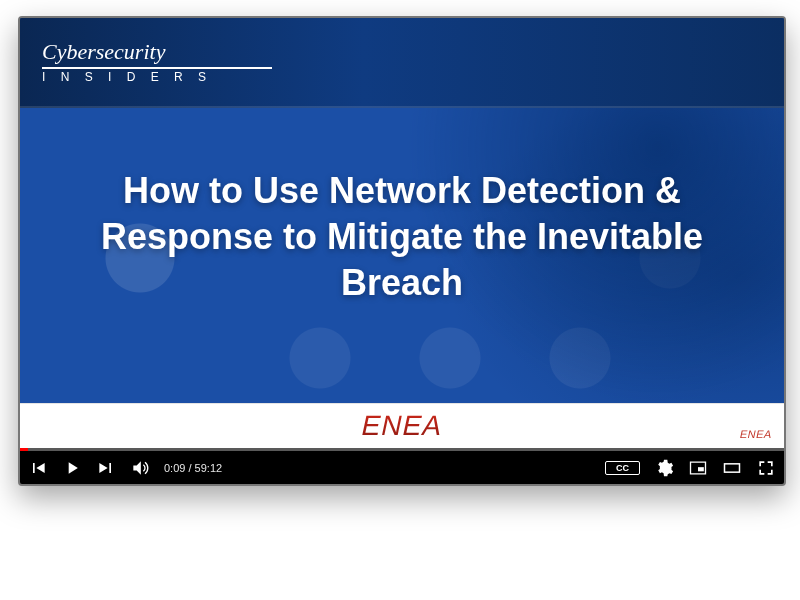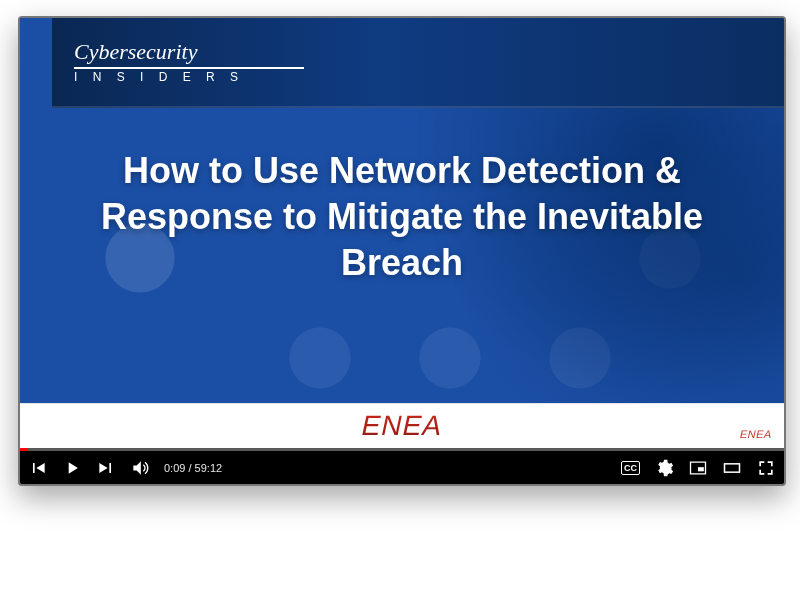--- a/index.html
+++ b/index.html
@@ -32,32 +32,32 @@
     background:
       radial-gradient(ellipse at 70% 30%, rgba(0,36,90,.55), transparent 60%),
       radial-gradient(ellipse at 90% 60%, rgba(0,36,90,.40), transparent 55%);
     pointer-events:none;
   }
   .topbar{
     position:relative;height:88px;
     background:linear-gradient(90deg,#0a2753 0%,#0f3b81 45%,#0b2e62 100%);
     border-bottom:2px solid rgba(255,255,255,.12);
     display:flex;align-items:center;justify-content:space-between;
-    padding:0 22px; z-index:2;margin-left:32px;
+    padding:0 22px; z-index:2;
   }
   .brand{color:#fff;line-height:1.05;}
   .brand .b1{font-size:22px;font-weight:400;font-family:Georgia,'Times New Roman',serif;font-style:italic;}
   .brand .b2{font-size:12px;letter-spacing:6px;font-weight:300;white-space:pre;}
   .brand .rule{width:230px;border-top:2px solid #fff;margin:4px 0 2px;}
   .webinar{color:#fff;font-size:26px;font-weight:700;letter-spacing:1px;}
 
   .title{
     position:relative;z-index:2;
     color:#fff;text-align:center;font-size:36px;font-weight:700;
-    line-height:1.28;padding:40px 26px 0;
+    line-height:1.28;padding:60px 26px 0;
     text-shadow:0 2px 6px rgba(0,0,0,.35);
   }
   .sponsor-strip{
     position:absolute;bottom:36px;left:0;right:0;height:44px;
     background:#ffffff;z-index:3;display:flex;align-items:center;justify-content:center;
     border-top:1px solid #e4e4e4;
   }
   .enea{
     font-family:Impact,'Arial Black',sans-serif;
     font-size:28px;letter-spacing:1px;
@@ -73,21 +73,21 @@
     background:rgba(0,0,0,0.05);
     -webkit-backdrop-filter:blur(2px);
   }
   .progress{position:absolute;left:0;right:0;top:0;height:3px;background:rgba(255,255,255,.35);}
   .progress .bar{height:100%;width:1%;background:#ff0000;}
   .ctl-row{position:absolute;inset:3px 8px 0;display:flex;align-items:center;gap:14px;color:#fff;font-size:12px;justify-content:center;}
   .spacer{flex:1;}
   .ibtn{width:20px;height:20px;display:inline-flex;align-items:center;justify-content:center;cursor:pointer;color:#fff;}
   .ibtn svg{width:100%;height:100%;fill:#fff;}
   .time{font-size:11px;opacity:.9;}
-  .cc{border:1.5px solid #fff;border-radius:2px;font-size:9px;padding:0 2px;line-height:12px;font-weight:700;}
+  .cc{border:1.5px solid #fff;border-radius:2px;font-size:9px;padding:0 10px;line-height:12px;font-weight:700;}
 </style>
 </head>
 <body>
 
 <div class="wrap">
   <div class="card">
     <div class="video">
 
       <div class="topbar">
         <div class="brand">

